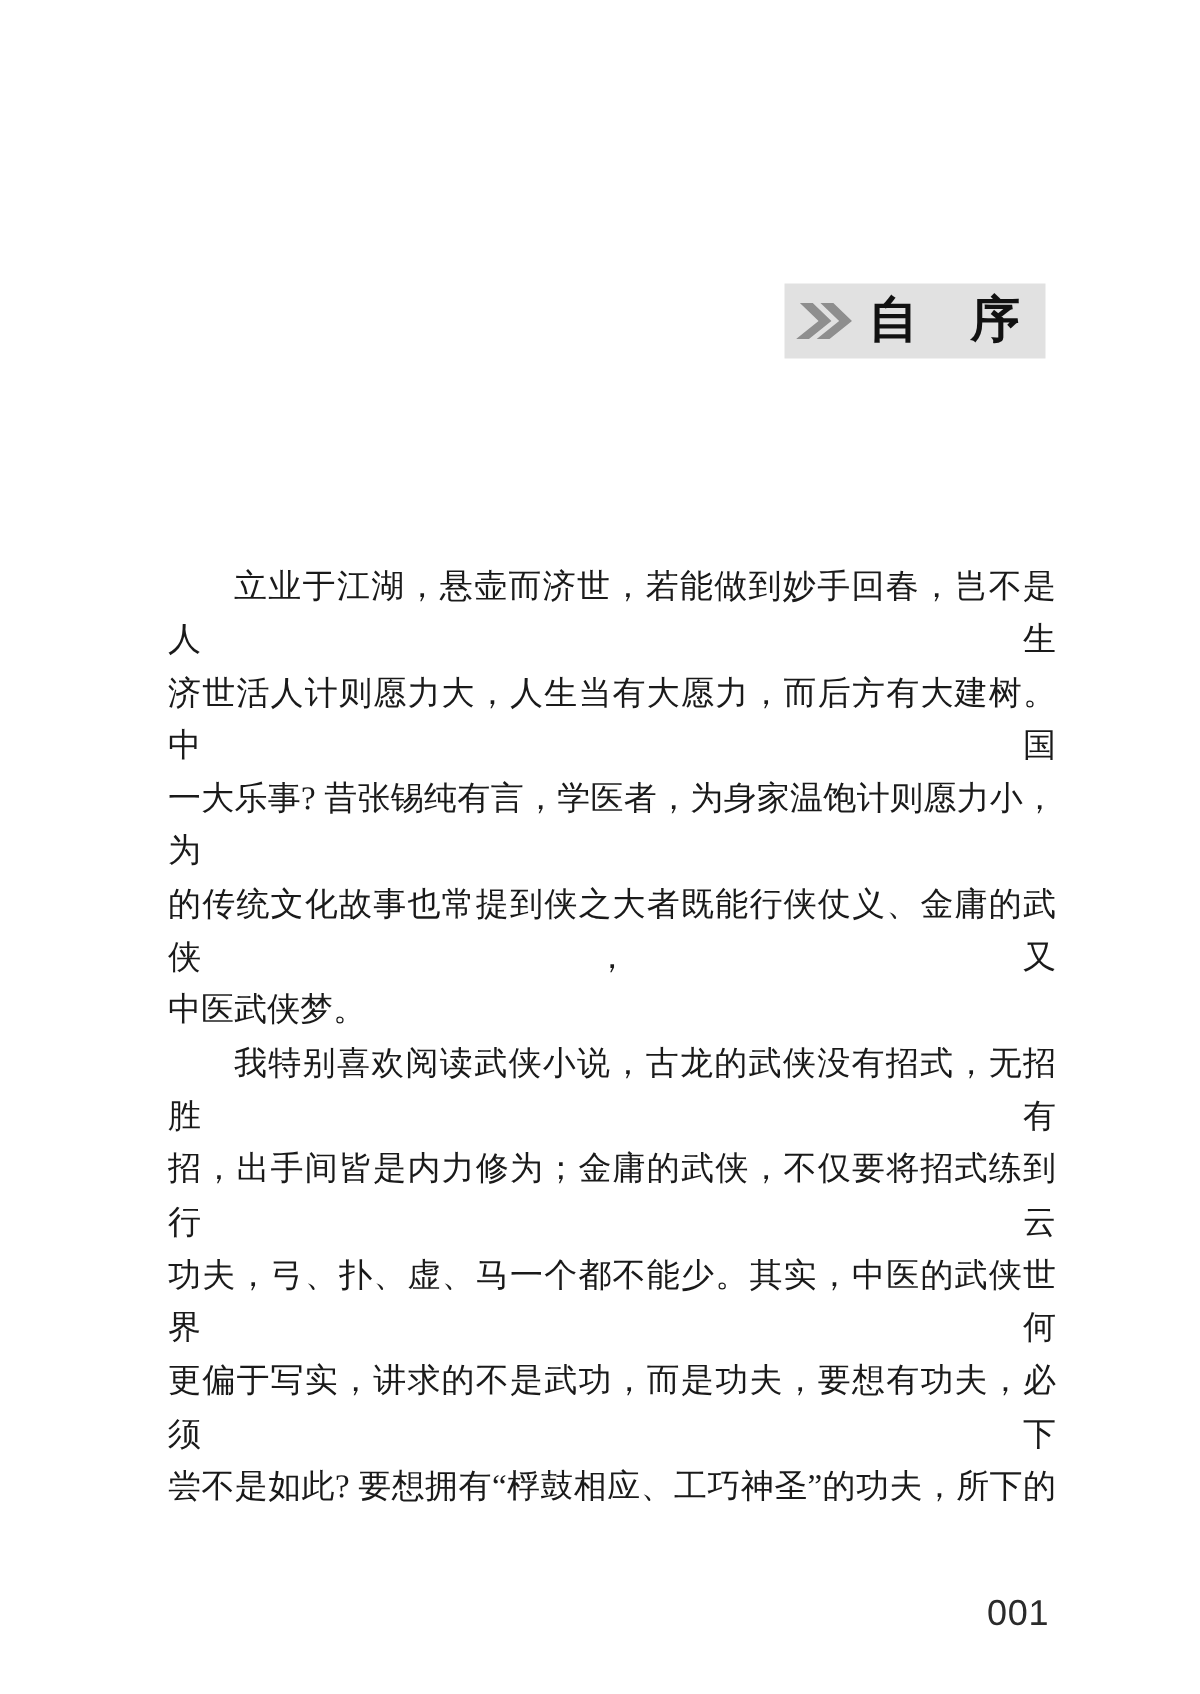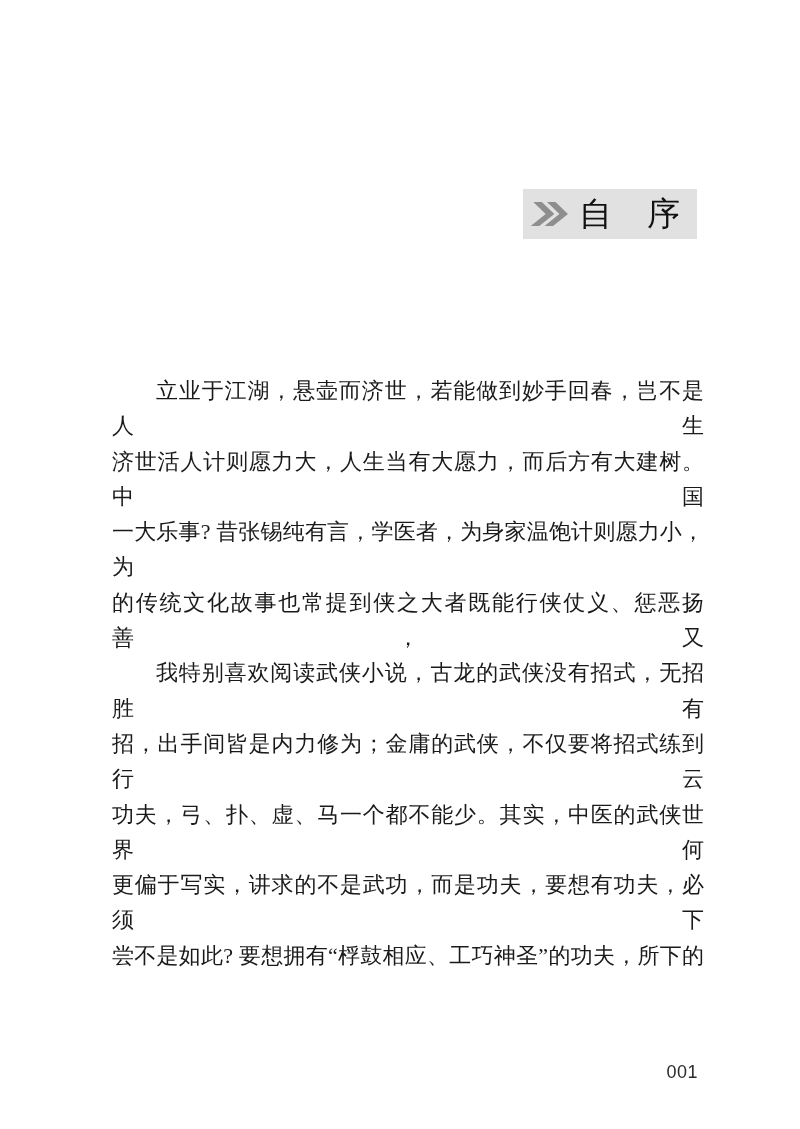--- a/index.html
+++ b/index.html
@@ -24,21 +24,21 @@
     padding-left: 9px;
   }
   .chevrons {
     width: 36px;
     height: 26px;
     flex: 0 0 auto;
     transform: skewX(-6deg);
   }
   .banner-title {
     font-size: 33px;
-    font-weight: 400;
+    font-weight: 700;
     color: #111111;
     margin-left: 11px;
     letter-spacing: 1px;
     white-space: pre;
     line-height: 1;
   }
   .body-text {
     position: absolute;
     left: 112px;
     top: 373px;
@@ -54,21 +54,21 @@
   }
   .body-text .line.first { text-indent: 2em; font-family: Liberation Serif, serif; }
   .body-text .line.para-end { text-align-last: left; }
   .page-number {
     position: absolute;
     top: 1062px;
     left: 658px;
     width: 40px;
     text-align: right;
     font-family: "Liberation Sans", "DejaVu Sans", sans-serif;
-    font-size: 18px;
+    font-size: 24px;
     color: #2b2b2b;
     letter-spacing: 0.5px;
   }
 </style>
 </head>
 <body>
 
 <div class="page">
 
   <div class="title-banner">
@@ -76,21 +76,22 @@
       <polygon points="0,0 10,0 26,14 10,28 0,28 16,14" fill="#8e8e8e"></polygon>
       <polygon points="16,0 26,0 42,14 26,28 16,28 32,14" fill="#8e8e8e"></polygon>
     </svg>
     <span class="banner-title">自　序</span>
   </div>
 
   <div class="body-text">
       <div class="line first">立业于江湖，悬壶而济世，若能做到妙手回春，岂不是人生</div>
       <div class="line">济世活人计则愿力大，人生当有大愿力，而后方有大建树。中国</div>
       <div class="line">一大乐事? 昔张锡纯有言，学医者，为身家温饱计则愿力小，为</div>
-      <div class="line">的传统文化故事也常提到侠之大者既能行侠仗义、惩恶扬善，又</div>
+      <div class="line">的传统文化故事也常提到侠之大者既能行侠仗义、金庸的武侠，又</div>
+      <div class="line para-end">中医武侠梦。</div>
       <div class="line first">我特别喜欢阅读武侠小说，古龙的武侠没有招式，无招胜有</div>
       <div class="line">招，出手间皆是内力修为；金庸的武侠，不仅要将招式练到行云</div>
       <div class="line">功夫，弓、扑、虚、马一个都不能少。其实，中医的武侠世界何</div>
       <div class="line">更偏于写实，讲求的不是武功，而是功夫，要想有功夫，必须下</div>
       <div class="line">尝不是如此? 要想拥有“桴鼓相应、工巧神圣”的功夫，所下的</div>
     </div>
 
   <div class="page-number">001</div>
 
 </div>

